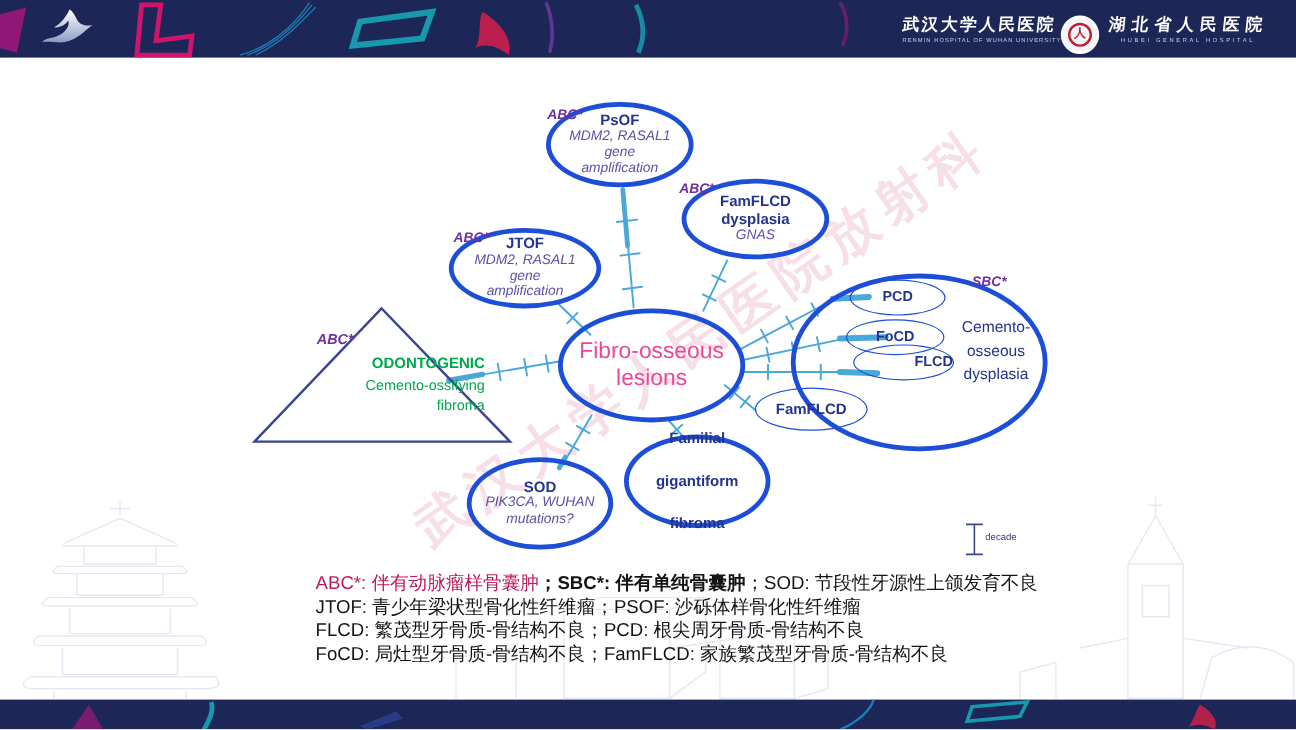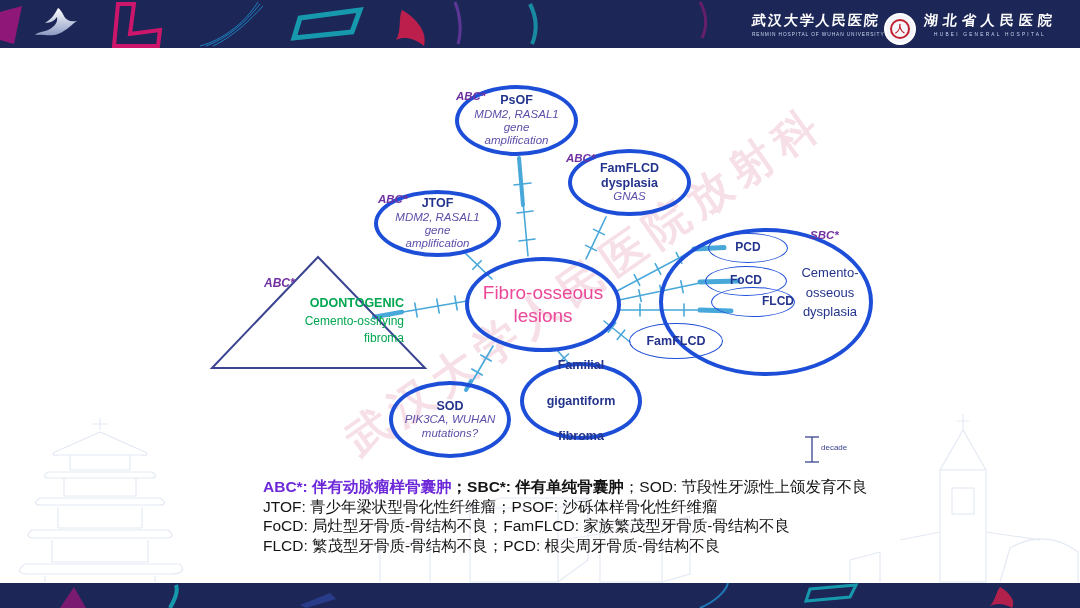--- a/index.html
+++ b/index.html
@@ -44,21 +44,21 @@
   .cod-text{position:absolute;left:786px;top:263px;width:88px;text-align:center;
      color:#24348c;font-weight:normal;font-size:13px;line-height:1.5;}
   .tri-text{position:absolute;left:232px;top:295px;width:172px;text-align:right;
      color:#00a650;font-size:12px;line-height:1.42;}
   .tri-text .g-ttl{font-weight:bold;font-size:12.5px;}
   .scalebar-label{position:absolute;left:821px;top:443px;font-size:8px;color:#3a4490;}
 
   
   .legend{position:absolute;left:263px;top:477px;width:740px;
      font-size:15.5px;line-height:19.5px;color:#141414;}
-  .legend .red{color:#6d28d9;font-weight:bold;}
+  .legend .red{color:#be185d;font-weight:normal;}
   .legend .bold{font-weight:bold;}
 </style>
 </head>
 <body>
 
 <div class="slide">
 
   <svg class="cityart" width="1080" height="608">
     <g stroke="#dfe5f1" stroke-width="1.2" fill="none" opacity="0.85">
 
@@ -268,17 +268,17 @@
   </div>
   <div class="ellipse" style="left:629px;top:323px;width:94px;height:36px;border-width:1.8px;">
     <div class="small-ttl" style="font-size:12.5px;">FamFLCD</div>
   </div>
 
   <div class="scalebar-label">decade</div>
 
   <div class="legend">
     <div><span class="red">ABC*: 伴有动脉瘤样骨囊肿</span><span class="bold">；</span><span class="bold">SBC*: 伴有单纯骨囊肿</span><span>；SOD: 节段性牙源性上颌发育不良</span></div>
     <div>JTOF: 青少年梁状型骨化性纤维瘤；PSOF: 沙砾体样骨化性纤维瘤</div>
+    <div>FLCD: 繁茂型牙骨质-骨结构不良；PCD: 根尖周牙骨质-骨结构不良</div>
     <div>FoCD: 局灶型牙骨质-骨结构不良；FamFLCD: 家族繁茂型牙骨质-骨结构不良</div>
-    <div>FLCD: 繁茂型牙骨质-骨结构不良；PCD: 根尖周牙骨质-骨结构不良</div>
   </div>
 
 </div>
 
 </body></html>

